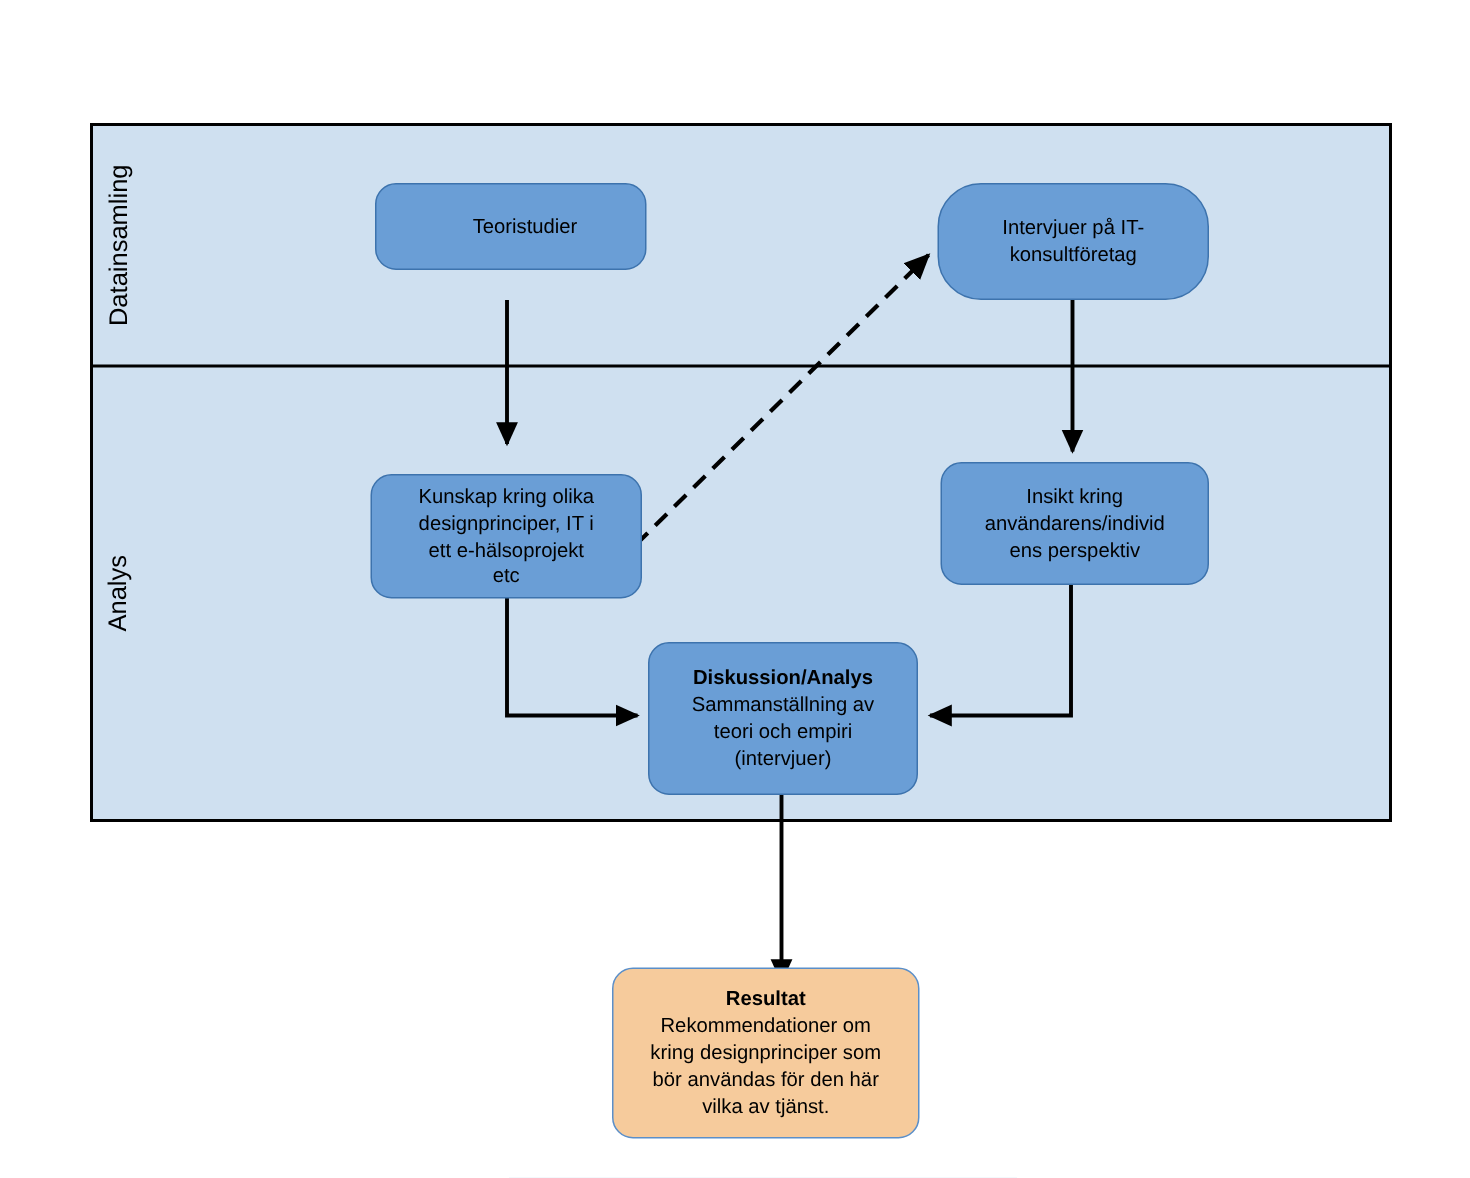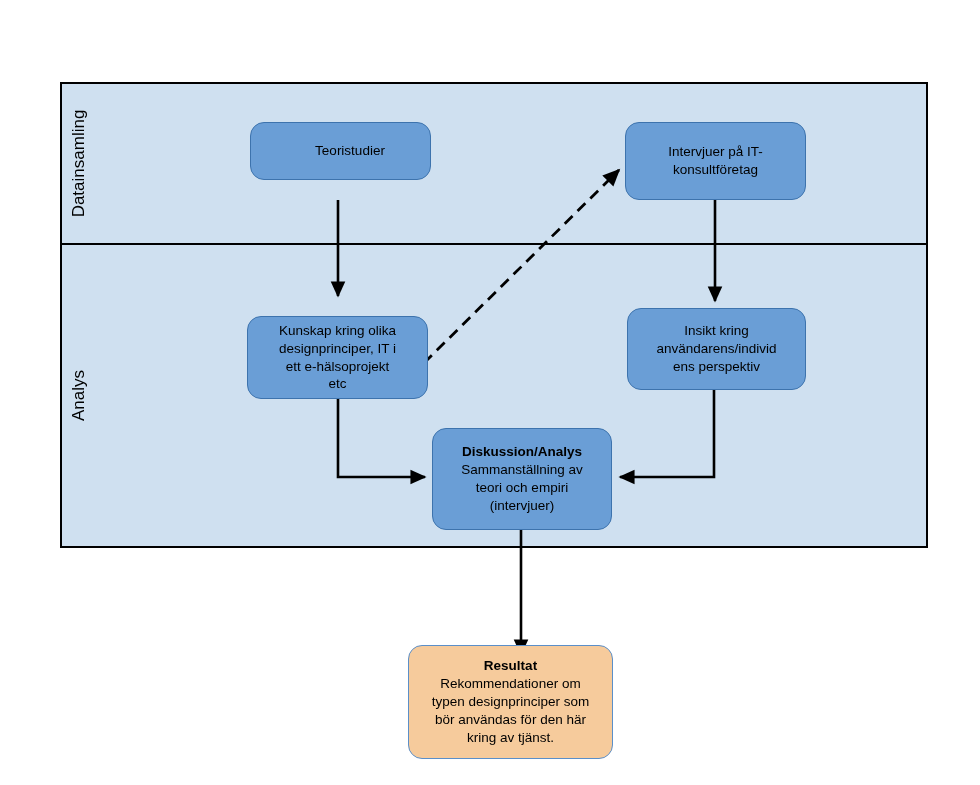--- a/index.html
+++ b/index.html
@@ -94,21 +94,21 @@
     border: 1.6px solid #5b8fc9;
   }
   .node .title {
     font-weight: bold;
   }
   .node .body-line {
     display: block;
   }
 
   #node-teoristudier { left: 250px; top: 122px; width: 181px; height: 58px; padding-left: 27px; }
-  #node-intervjuer   { left: 625px; top: 122px; width: 181px; height: 78px; }
+  #node-intervjuer   { left: 625px; top: 122px; width: 181px; height: 78px; border-radius: 29px; }
   #node-kunskap      { left: 247px; top: 303px; width: 181px; height: 83px; margin-top: 13px; }
   #node-insikt       { left: 627px; top: 308px; width: 179px; height: 82px; }
   #node-diskussion   { left: 432px; top: 428px; width: 180px; height: 102px; }
   #node-resultat     { left: 408px; top: 645px; width: 205px; height: 114px; }
 
   
   #connectors {
     position: absolute;
     left: 0;
     top: 0;
@@ -197,18 +197,18 @@
 
   <div class="node node-blue" id="node-insikt">
     <span class="body-line">Insikt kring</span>
     <span class="body-line">användarens/individ</span>
     <span class="body-line">ens perspektiv</span>
   </div>
 
   <div class="node node-orange" id="node-resultat">
     <span class="title">Resultat</span>
     <span class="body-line">Rekommendationer om</span>
-    <span class="body-line">typen designprinciper som</span>
+    <span class="body-line">kring designprinciper som</span>
     <span class="body-line">bör användas för den här</span>
-    <span class="body-line">kring av tjänst.</span>
+    <span class="body-line">vilka av tjänst.</span>
   </div>
 
 </div>
 
 </body></html>

